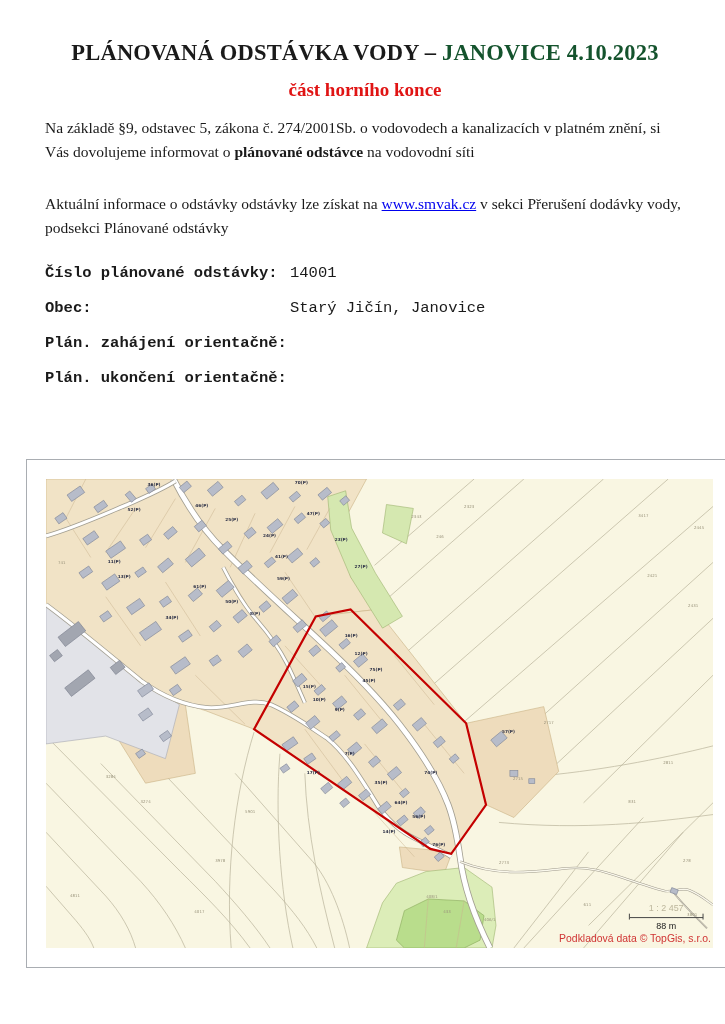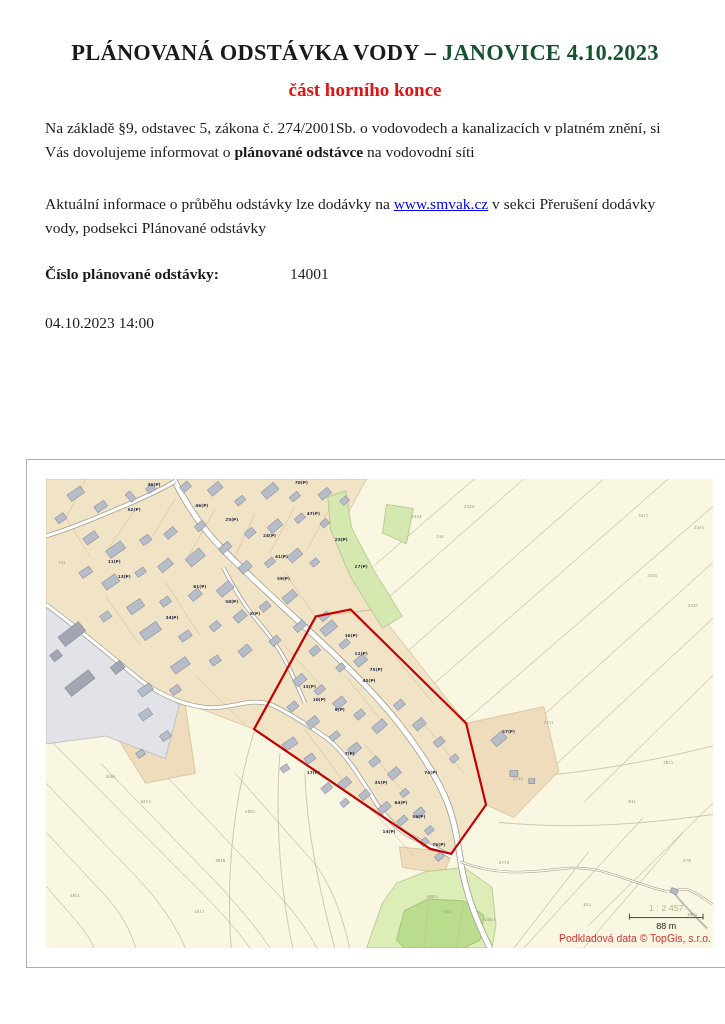--- a/index.html
+++ b/index.html
@@ -13,21 +13,21 @@
     letter-spacing:0.2px;white-space:nowrap;
   }
   h1 .red{color:#14532d;}
   h2.subtitle{
     margin:13px 0 15px 0;text-align:center;font-size:19px;font-weight:bold;color:#e01414;
   }
   p.body-par{margin:0;font-size:15.5px;line-height:24px;max-width:645px;}
   p.par1{margin-top:15px;}
   p.par2{margin-top:28px;}
   .link{color:#0000ee;text-decoration:underline;cursor:pointer;font-family:Liberation Serif, serif;}
-  .details{margin-top:23px;}
+  .details{margin-top:23px;font-family:Liberation Mono, monospace;}
   .kv-row{display:flex;margin-bottom:14px;font-size:15.5px;line-height:21px;}
   .kv-label{font-weight:bold;width:245px;flex:0 0 auto;}
   .kv-value{flex:1;}
   .map-frame{
     position:absolute;left:26px;top:459px;width:667px;height:469px;
     border:1px solid #a9adb2;background:#ffffff;padding:19px;
   }
   .map-frame svg{display:block;width:667px;height:469px;}
   .plabel{font-family:"DejaVu Sans",sans-serif;font-size:4px;fill:#9a947c;}
   .hlabel{font-family:"DejaVu Sans",sans-serif;font-size:4.3px;fill:#2c3046;font-weight:bold;}
@@ -37,31 +37,36 @@
 </style>
 </head>
 <body>
 
 <div class="doc">
   <h1 class="title"><span>PLÁNOVANÁ ODSTÁVKA VODY – </span><span class="red">JANOVICE 4.10.2023</span></h1>
   <h2 class="subtitle">část horního konce</h2>
 
   <p class="body-par par1"><span>Na základě §9, odstavec 5, zákona č. 274/2001Sb. o vodovodech a kanalizacích v platném znění, si Vás dovolujeme informovat o </span><b>plánované odstávce</b><span> na vodovodní síti</span></p>
 
-  <p class="body-par par2"><span>Aktuální informace o průběhu odstávky lze dodávky na </span><a class="link">www.smvak.cz</a><span> v sekci Přerušení dodávky vody, podsekci Plánované odstávky</span></p>
+  <p class="body-par par2"><span>Aktuální informace o odstávky odstávky lze získat na </span><a class="link">www.smvak.cz</a><span> v sekci Přerušení dodávky vody, podsekci Plánované odstávky</span></p>
 
   <div class="details">
     <div class="kv-row">
       <div class="kv-label">Číslo plánované odstávky:</div>
       <div class="kv-value">14001</div>
     </div>
     <div class="kv-row">
-    </div>
-    <div class="kv-row">
-      <div class="kv-value">04.10.2023 14:00</div>
+      <div class="kv-label">Obec:</div>
+      <div class="kv-value">Starý Jičín, Janovice</div>
+    </div>
+    <div class="kv-row">
+      <div class="kv-label">Plán. zahájení orientačně:</div>
+    </div>
+    <div class="kv-row">
+      <div class="kv-label">Plán. ukončení orientačně:</div>
     </div>
   </div>
 </div>
 
 <div class="map-frame">
   <svg id="map-svg" viewBox="0 0 670 478" preserveAspectRatio="none">
       <rect x="0" y="0" width="670" height="478" fill="#f9f6e2"></rect>
       <path d="M480,0 L300,160" fill="none" stroke="#b8b29a" stroke-width="0.7"></path>
       <path d="M560,0 L338,198" fill="none" stroke="#b8b29a" stroke-width="0.7"></path>
       <path d="M625,0 L368,228" fill="none" stroke="#b8b29a" stroke-width="0.7"></path>

